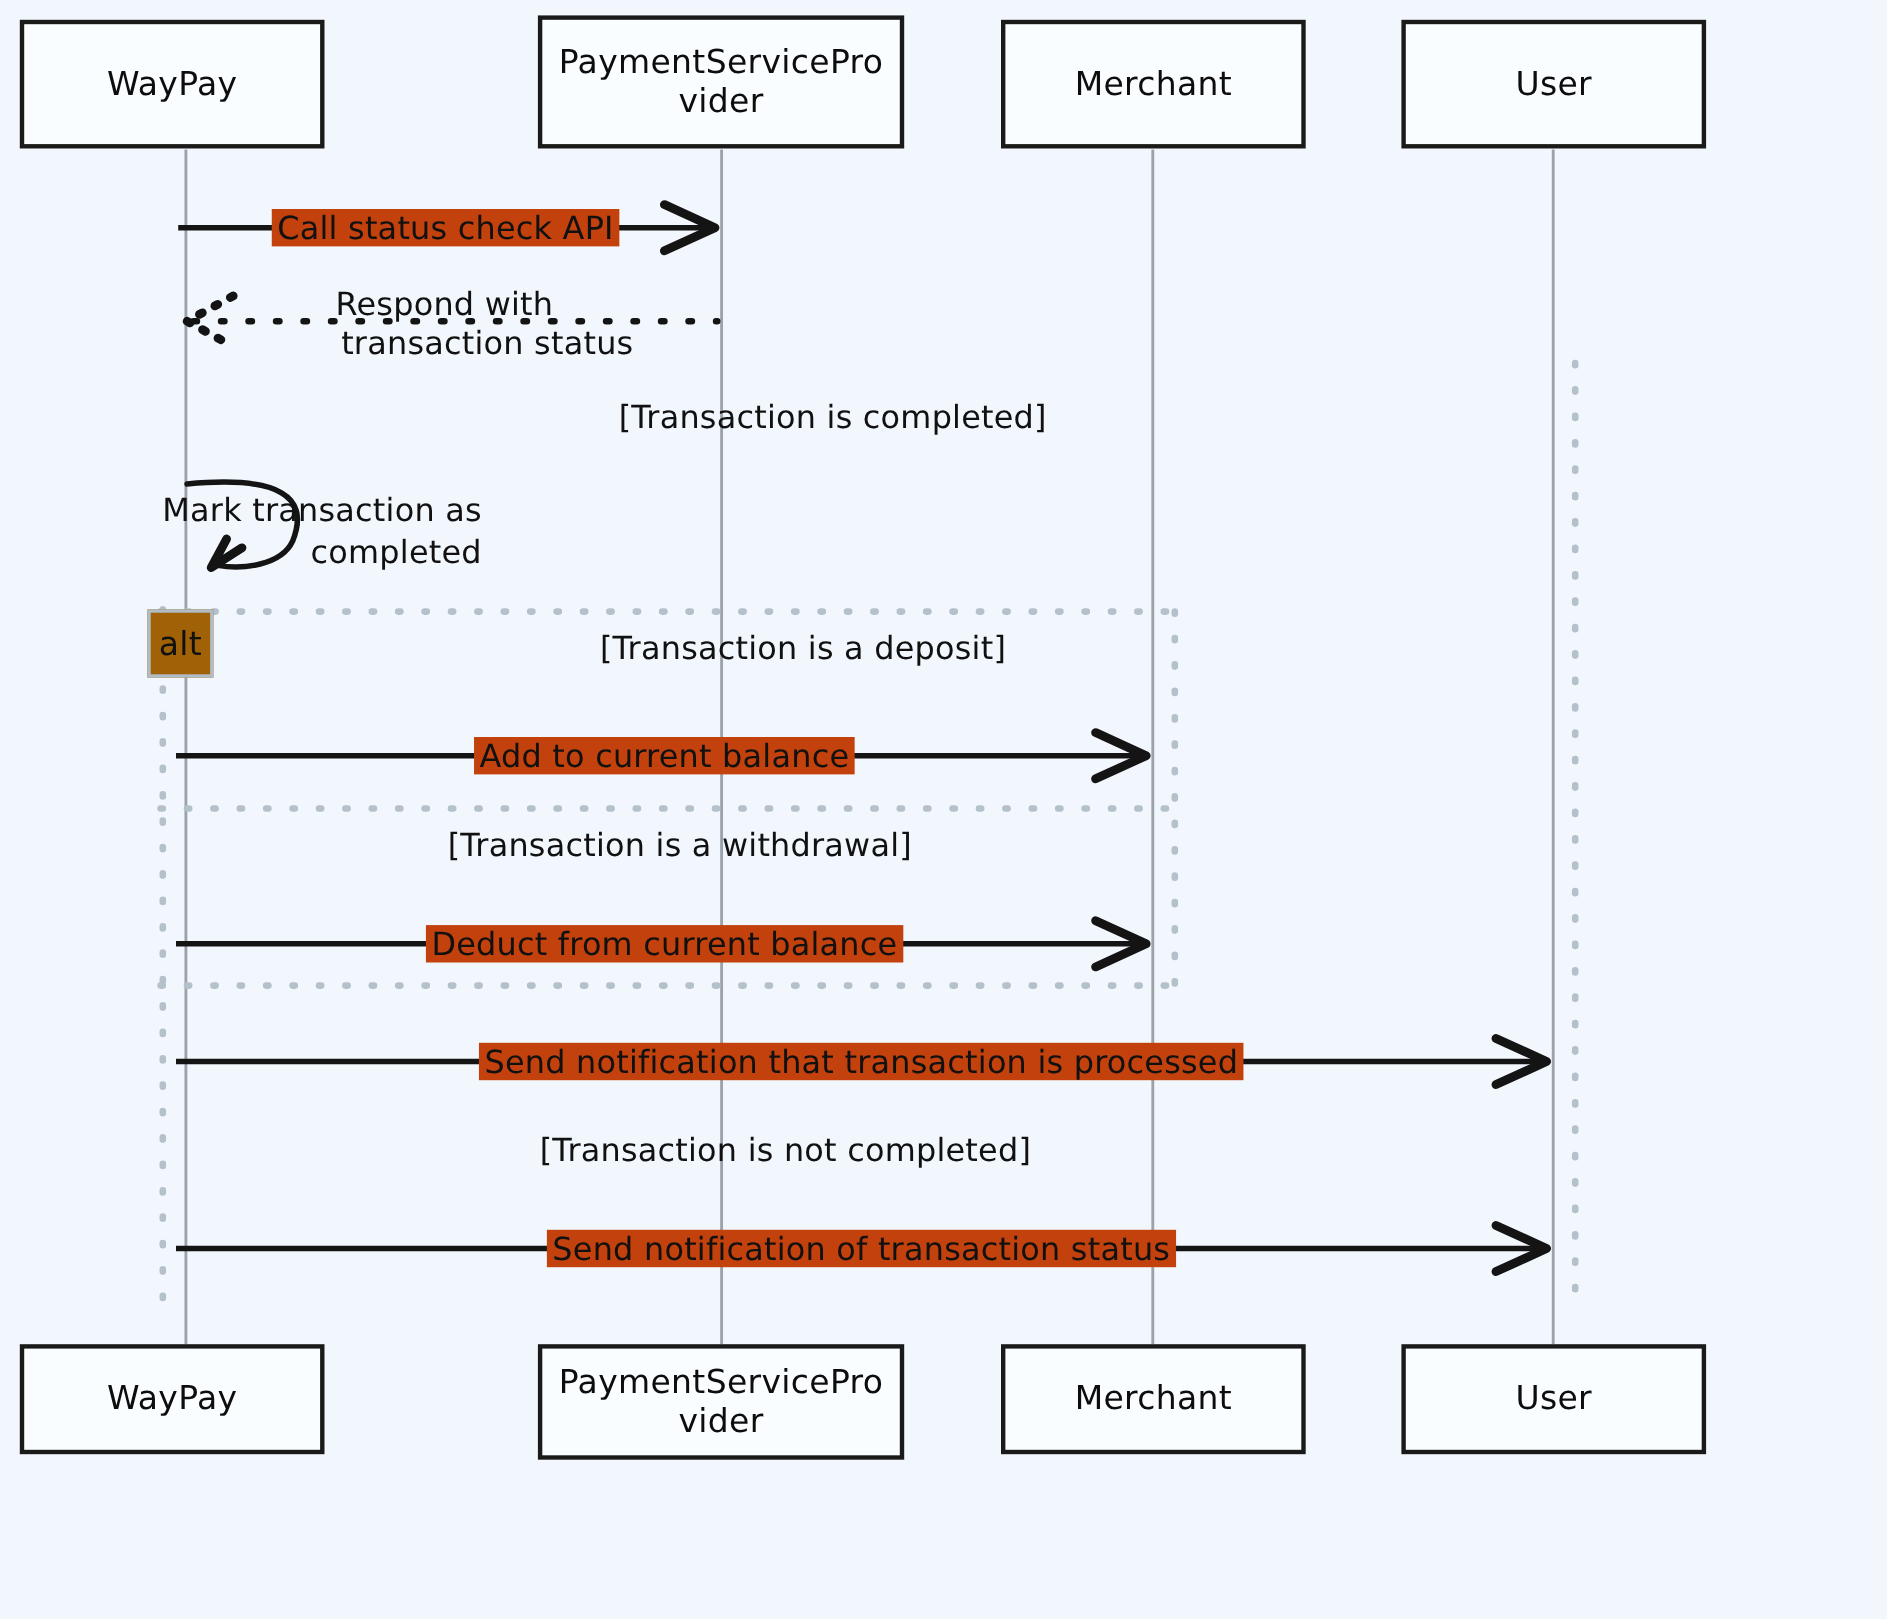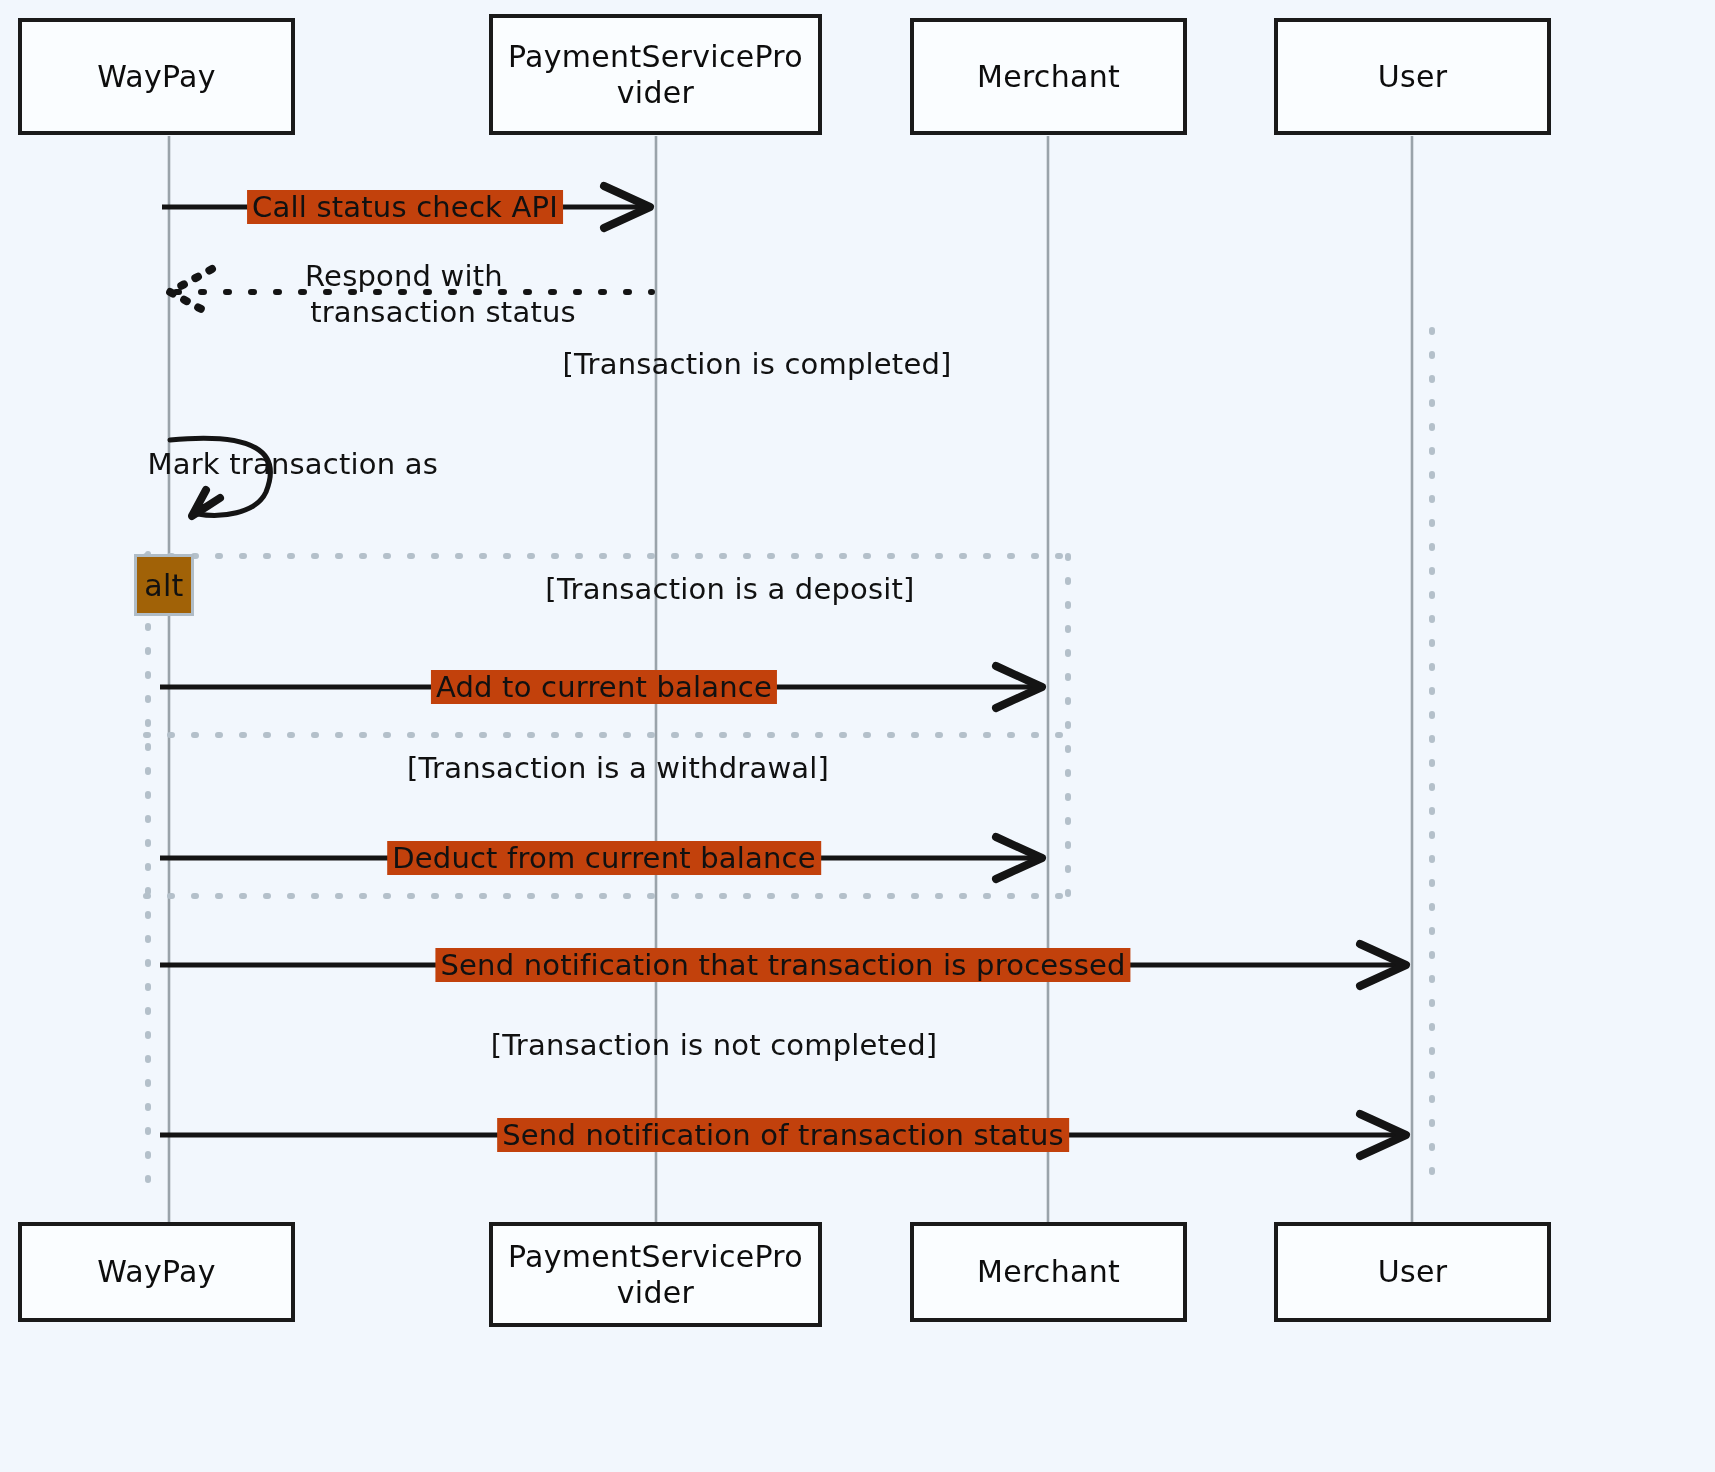--- a/index.html
+++ b/index.html
@@ -141,31 +141,32 @@
     <span>User</span>
   </div>
 
   <div class="msg-label" style="left:405px;top:207px;">Call status check API</div>
 
   <div class="note-label" style="left:404px;top:276px;">Respond with</div>
   <div class="note-label" style="left:404px;top:312px;margin-left:39px;">transaction status</div>
 
   <div class="self-label" style="left:138px;top:446px;width:300px;">
     <div>Mark transaction as</div>
+    <div>completed</div>
   </div>
 
   <div class="msg-label" style="left:604px;top:687px;">Add to current balance</div>
 
   <div class="msg-label" style="left:604px;top:858px;">Deduct from current balance</div>
 
   <div class="msg-label" style="left:783px;top:965px;">Send notification that transaction is processed</div>
 
   <div class="msg-label" style="left:783px;top:1135px;">Send notification of transaction status</div>
 
-  <div class="note-label" style="left:757px;top:364px;">[Transaction is completed]</div>
+  <div class="note-label" style="left:757px;top:379px;">[Transaction is completed]</div>
 
   <div class="note-label" style="left:698px;top:589px;margin-left:32px;">[Transaction is a deposit]</div>
 
   <div class="note-label" style="left:618px;top:768px;">[Transaction is a withdrawal]</div>
 
   <div class="note-label" style="left:714px;top:1045px;">[Transaction is not completed]</div>
 
   <div class="alt-tag" style="left:134px;top:554px;width:60px;height:62px;">
     <span>alt</span>
   </div>

